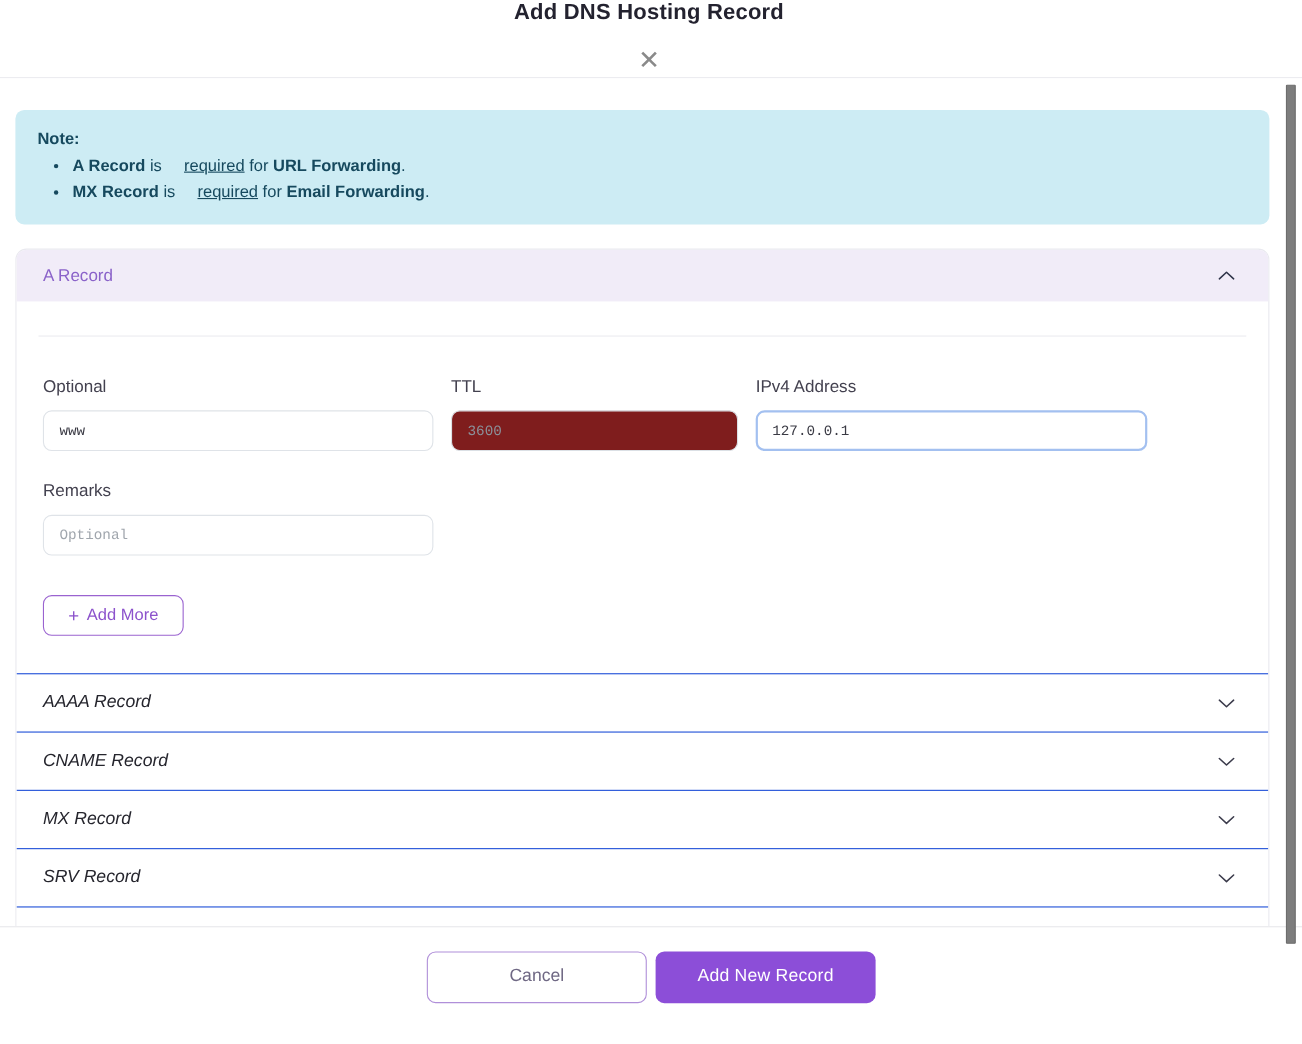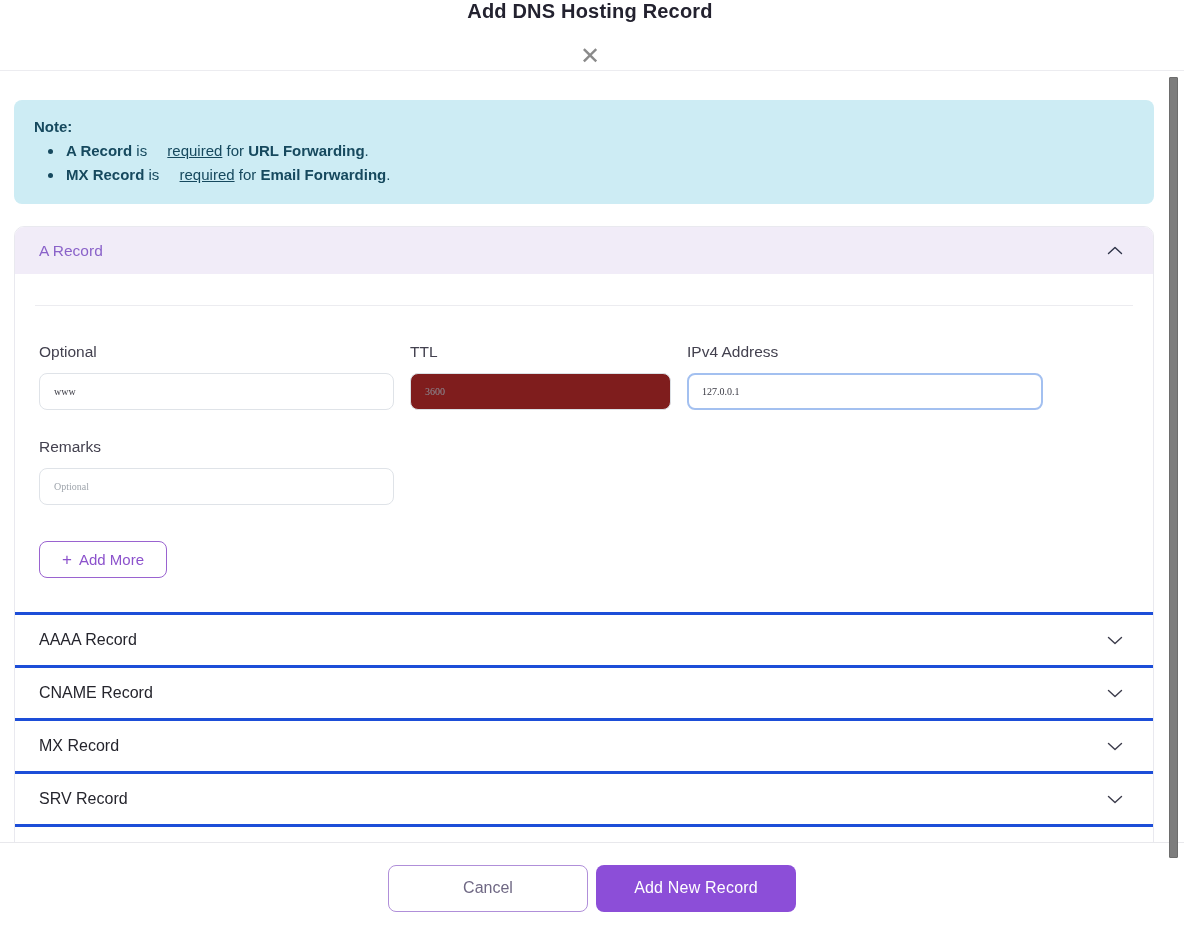--- a/index.html
+++ b/index.html
@@ -67,42 +67,42 @@
     height: 47px;
     display: flex;
     align-items: center;
     justify-content: space-between;
     padding: 0 30px 0 24px;
     cursor: pointer;
     background: #fff;
   }
   .acc-header.expanded { background: #f1ecf8; }
   .acc-header.expanded .acc-label { color: #8a62c9; font-size: 15.5px; }
-  .acc-header.collapsed { height: 53px; border-top: 3px solid #1d4ed8; }
+  .acc-header.collapsed { height: 53px; border-top: 1px solid #1d4ed8; font-style: italic; }
   .acc-label { font-size: 16px; color: #25252d; }
   .chev { display: block; }
 
   
   .record-panel { padding: 0 24px 34px; }
   .panel-divider { border: none; border-top: 1px solid #ececf0; margin: 31px -4px 0; }
 
   .field-row { display: flex; gap: 16px; margin-top: 37px; }
   .field { display: flex; flex-direction: column; }
   .field label {
     font-size: 15.5px;
     color: #43414f;
     margin-bottom: 12px;
   }
   .field input {
     height: 37px;
     border: 1px solid #dfe3e8;
     border-radius: 8px;
     padding: 0 14px;
-    font-size: 10px;
-    font-family: Liberation Serif, serif;
+    font-size: 13px;
+    font-family: Liberation Mono, monospace;
     color: #3a3a44;
     background: #fff;
     outline: none;
   }
   .w-subdomain { width: 355px; }
   .w-ttl { width: 261px; }
   .w-ipv4 { width: 356px; }
   .field input:disabled,
   .field input.disabled {
     background: #7f1d1d;

